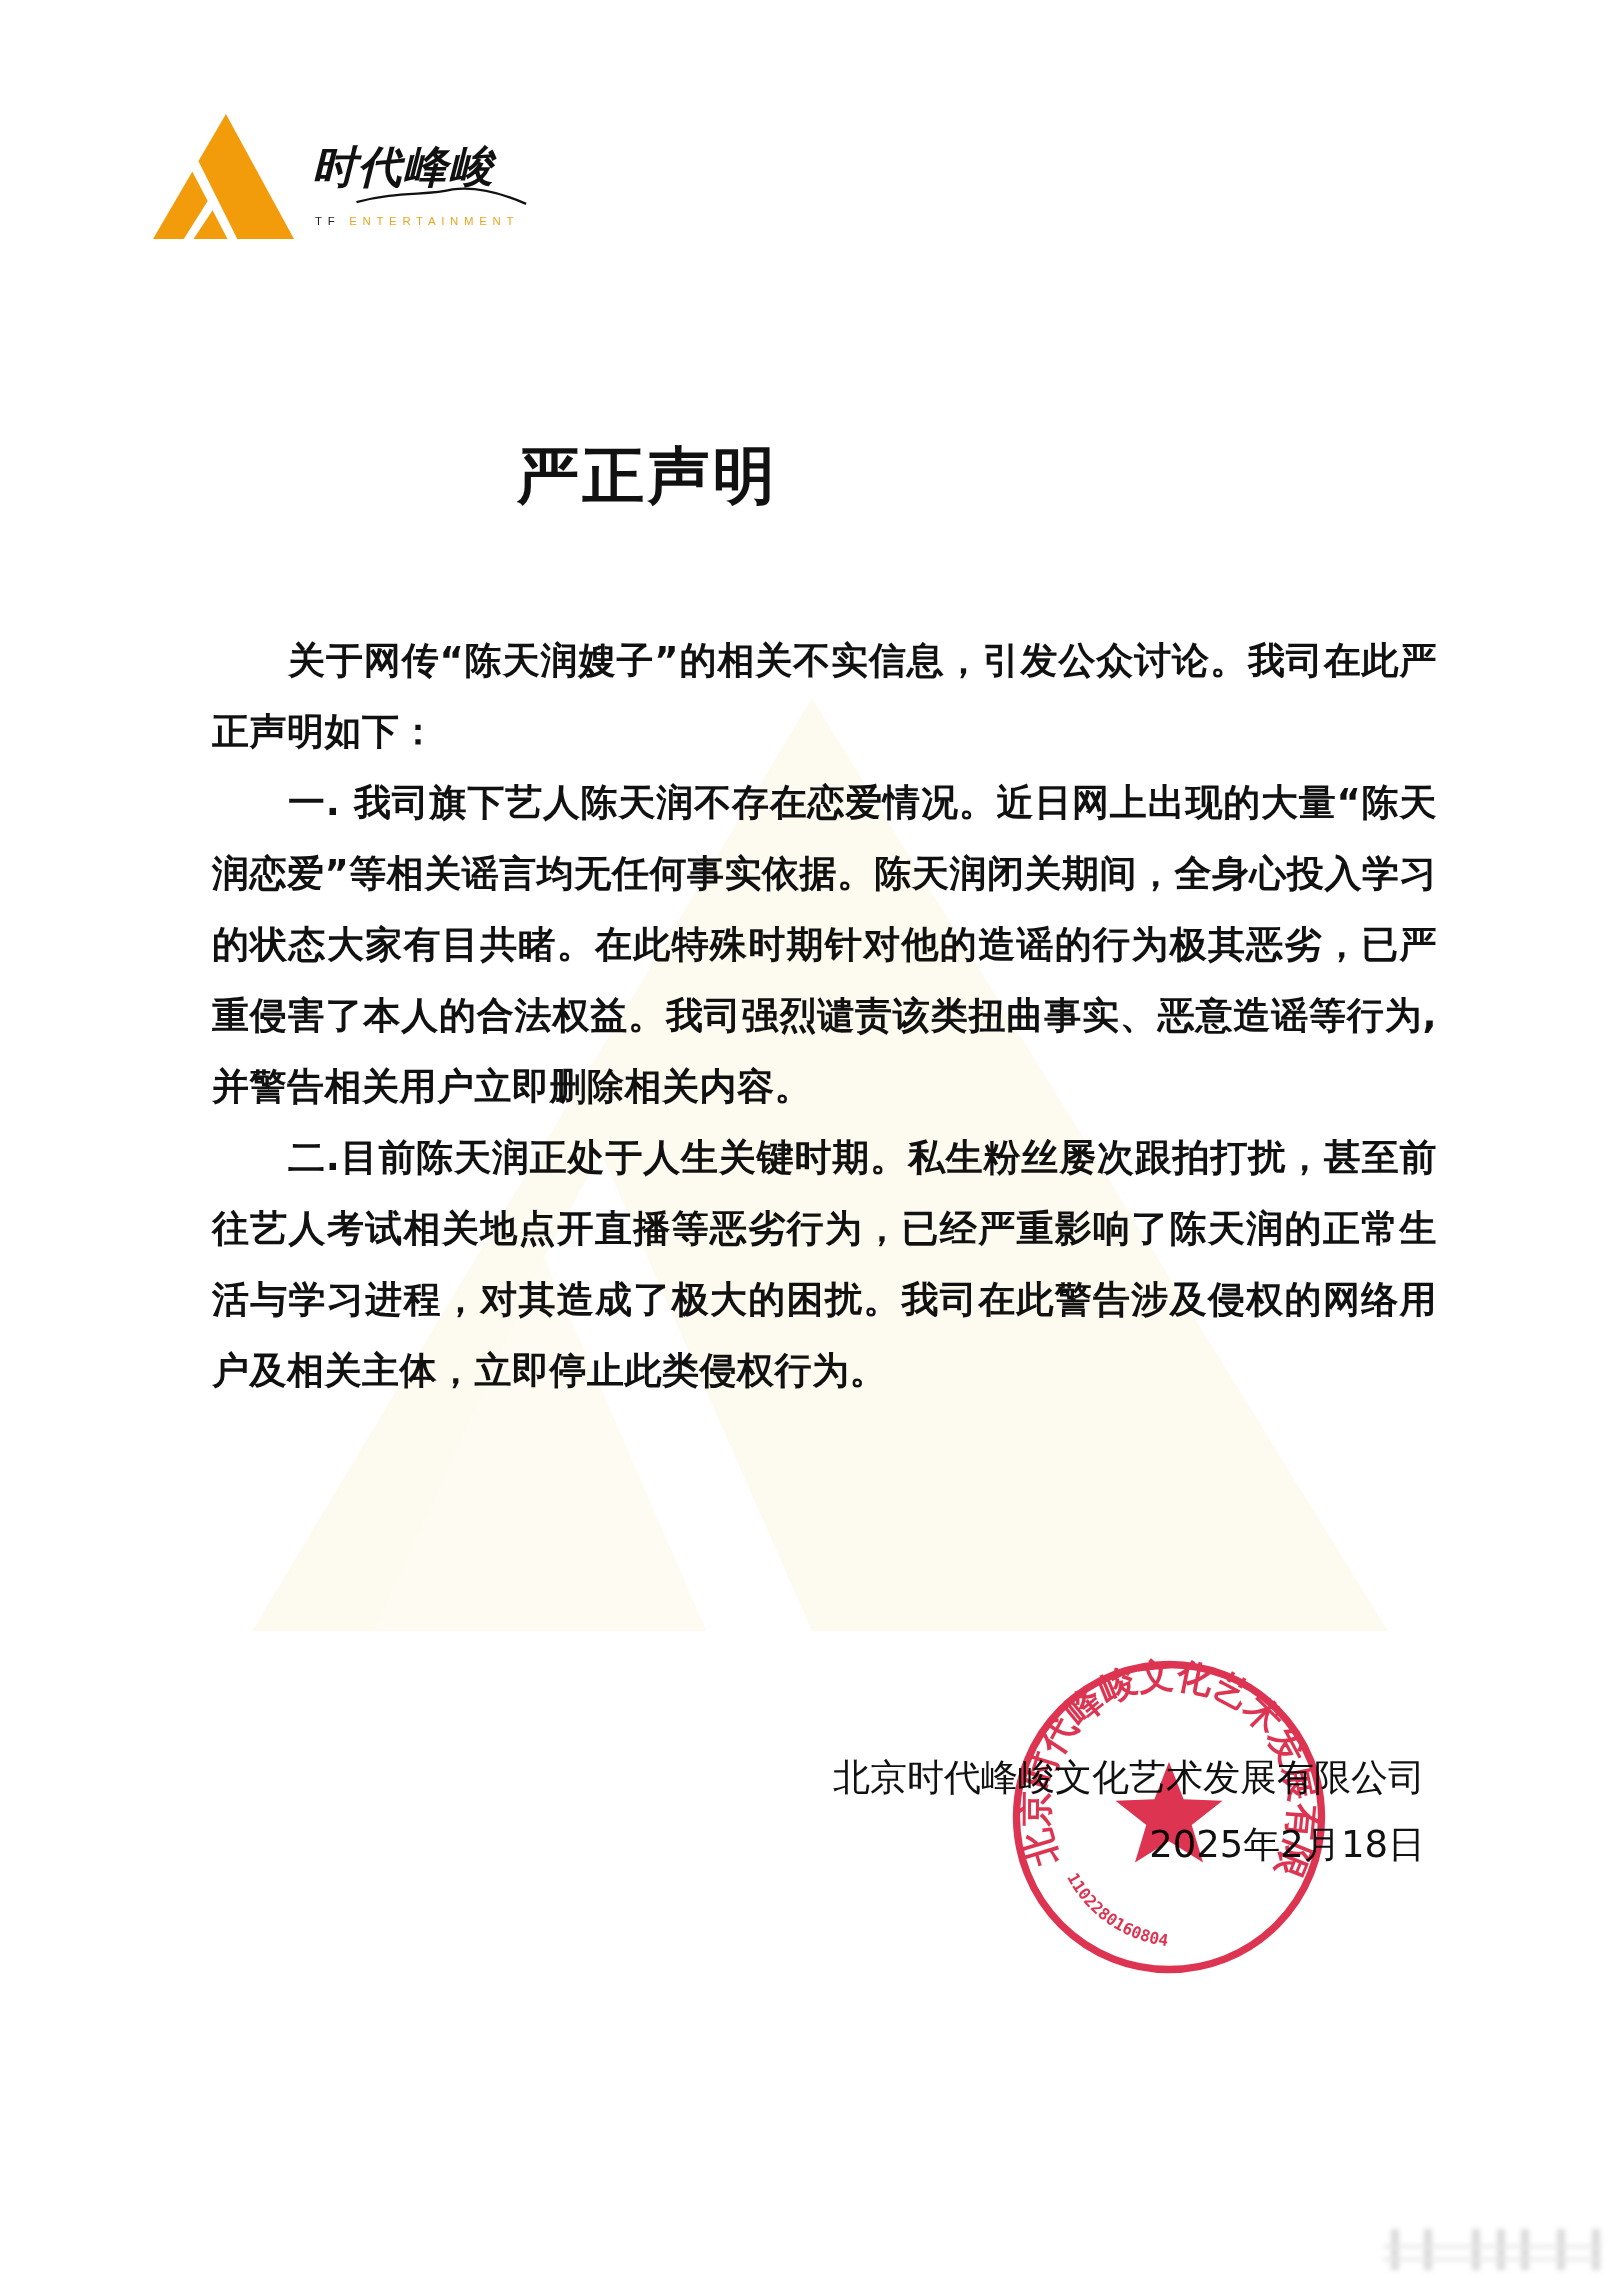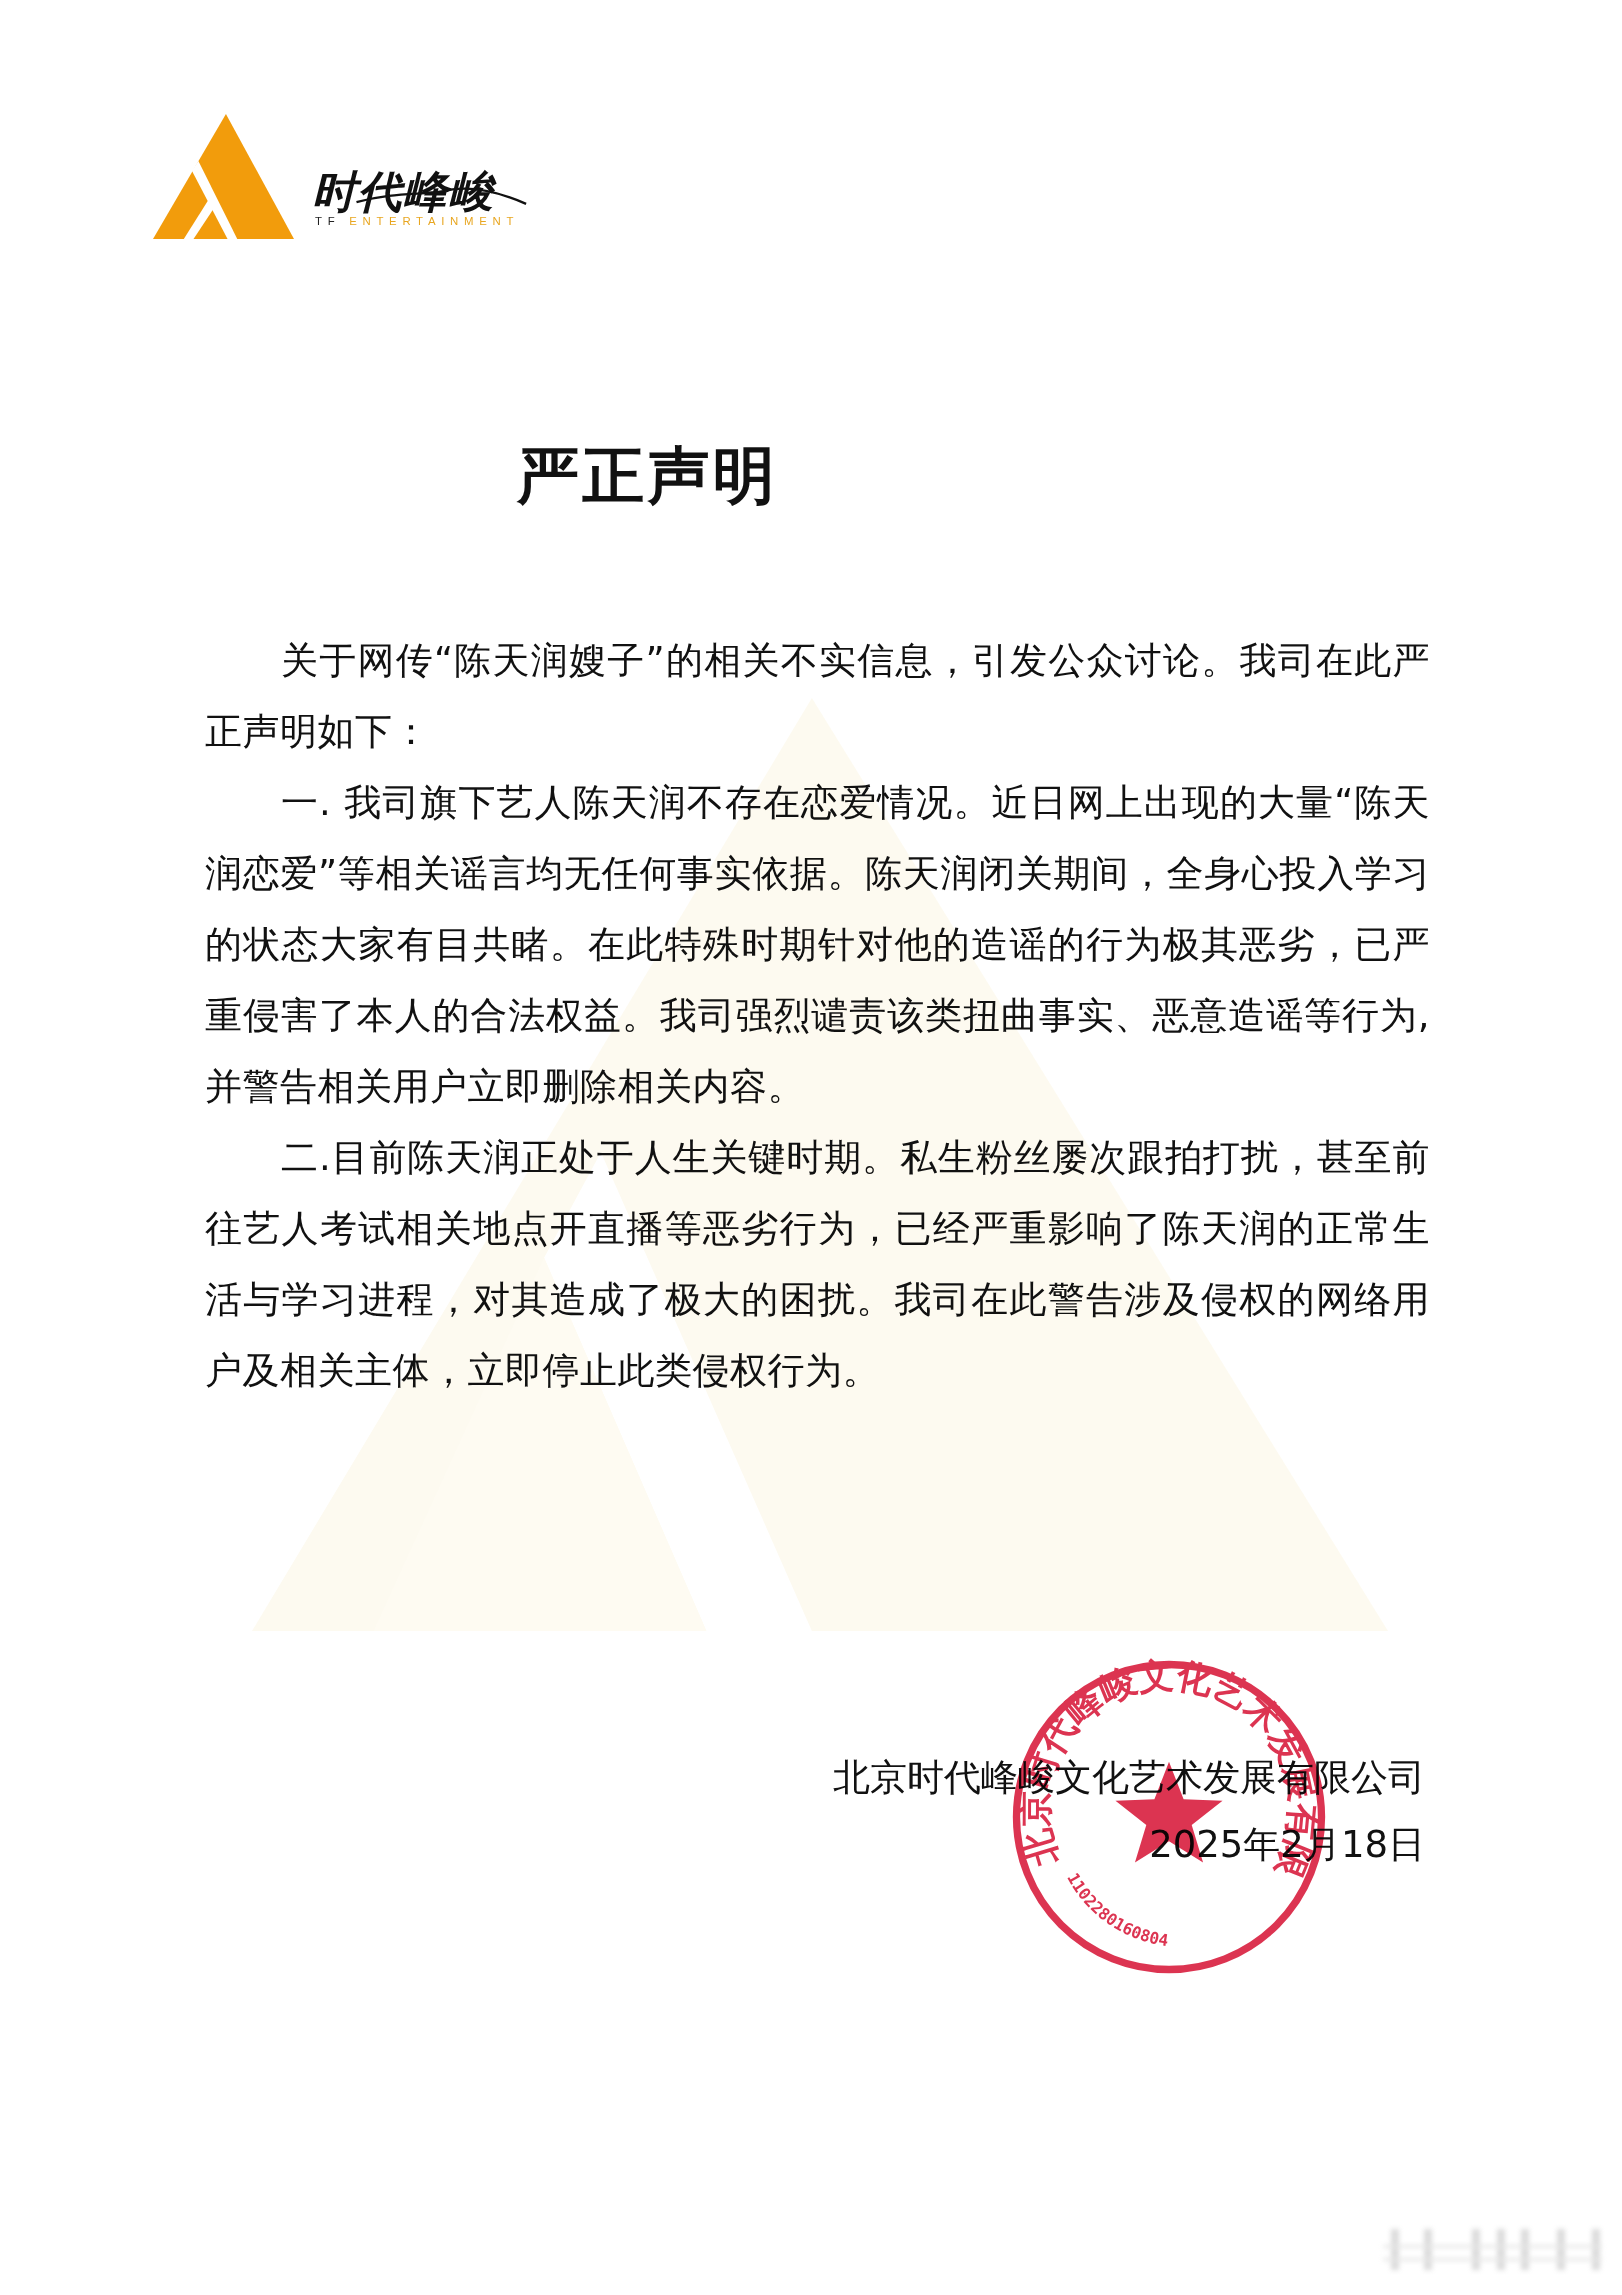--- a/index.html
+++ b/index.html
@@ -12,38 +12,39 @@
     .watermark-tri {
       position: absolute; left: 252px; top: 698px; width: 1136px; height: 933px;
       z-index: 0;
     }
     .logo { position: absolute; left: 153px; top: 114px; width: 389px; height: 130px; z-index: 2; }
     .logo svg.tri { position: absolute; left: 0; top: 0; width: 141px; height: 125px; }
     .logo-cn {
       position: absolute; left: 159px; top: 31px;
       font-family: "DejaVu Serif", "Liberation Serif", serif;
       font-size: 44px; font-weight: bold; font-style: italic; letter-spacing: 1.6px;
-      color: #111; white-space: nowrap; line-height: 1; margin-top: 25px;
+      color: #111; white-space: nowrap; line-height: 1;
     }
     .logo-swoosh { position: absolute; left: 154px; top: 61px; width: 227px; height: 32px; }
     .logo-en {
       position: absolute; left: 162px; top: 102px; font-size: 11.4px; letter-spacing: 5.7px;
       white-space: nowrap; font-family: "Liberation Sans", sans-serif; line-height: 1;
     }
     .logo-en .tf { color: #222; text-align: right; }
     .logo-en .ent { color: #e8a620; }
     .title {
       position: absolute; left: 0; width: 1295px; top: 445px; text-align: center;
       font-size: 62px; font-weight: bold; letter-spacing: 3.2px; line-height: 1; z-index: 2;
       font-family: "DejaVu Sans", sans-serif;
     }
     .body-text {
-      position: absolute; left: 205px; top: 625px; width: 1225px; z-index: 2;
+      position: absolute; left: 212px; top: 625px; width: 1225px; z-index: 2;
       font-size: 37px; line-height: 71px; letter-spacing: 0.5px;
       text-align: justify;
+      font-weight: bold;
     }
     .body-text p { margin: 0; text-indent: 76px; }
     .signature { position: absolute; right: 198px; z-index: 1; font-size: 37px; line-height: 1; white-space: nowrap; text-align: right; }
     .sig-company { top: 1759px; }
     .sig-date { top: 1826px; }
     .stamp {
       position: absolute; left: 1010px; top: 1658px; width: 318px; height: 318px; z-index: 3;
       opacity: 0.9; mix-blend-mode: multiply;
     }
     .corner-mark {

